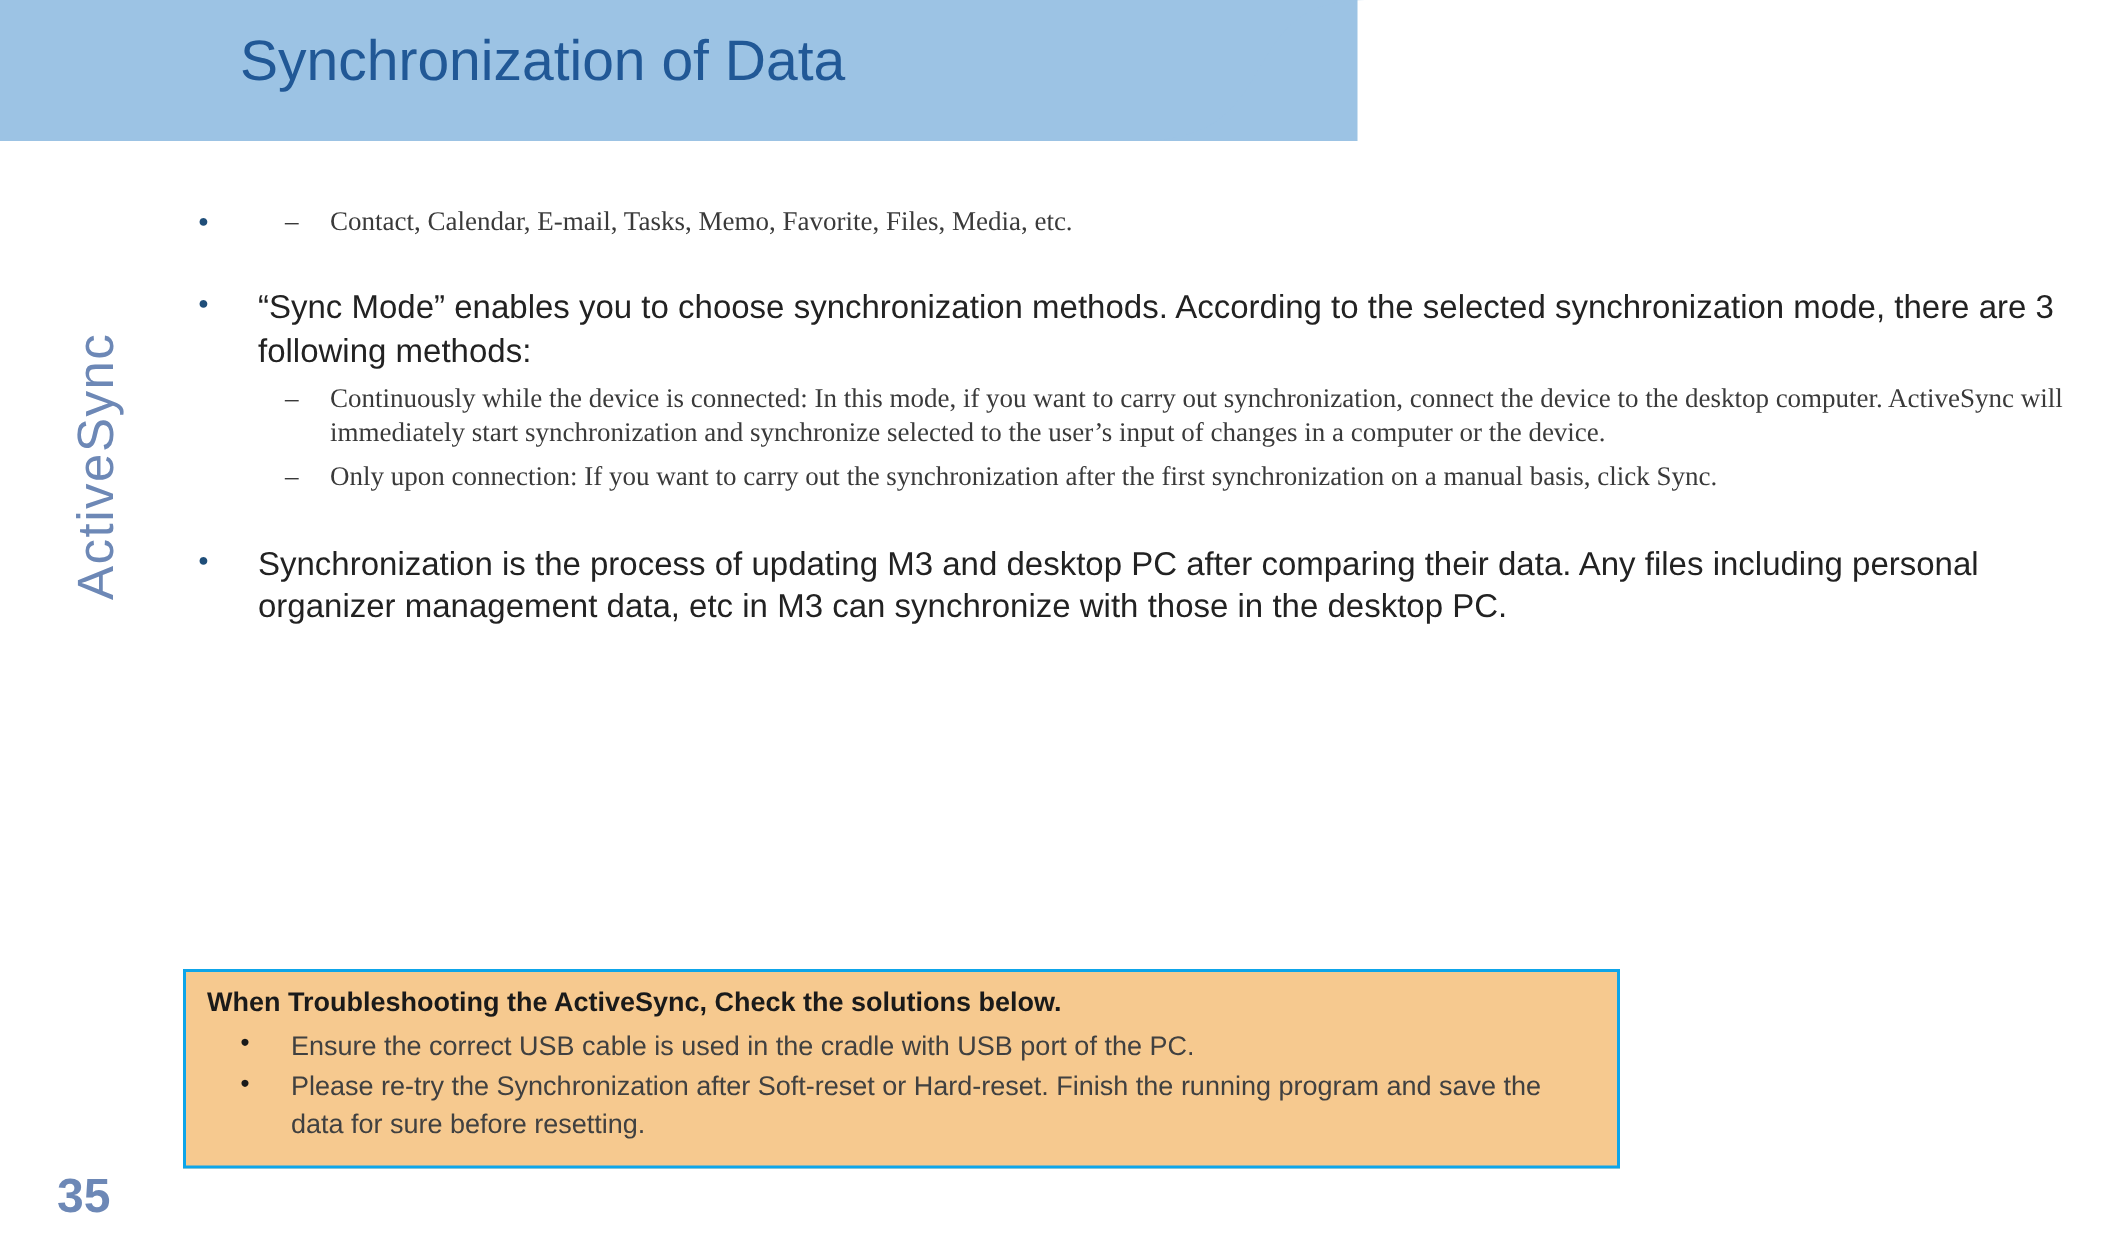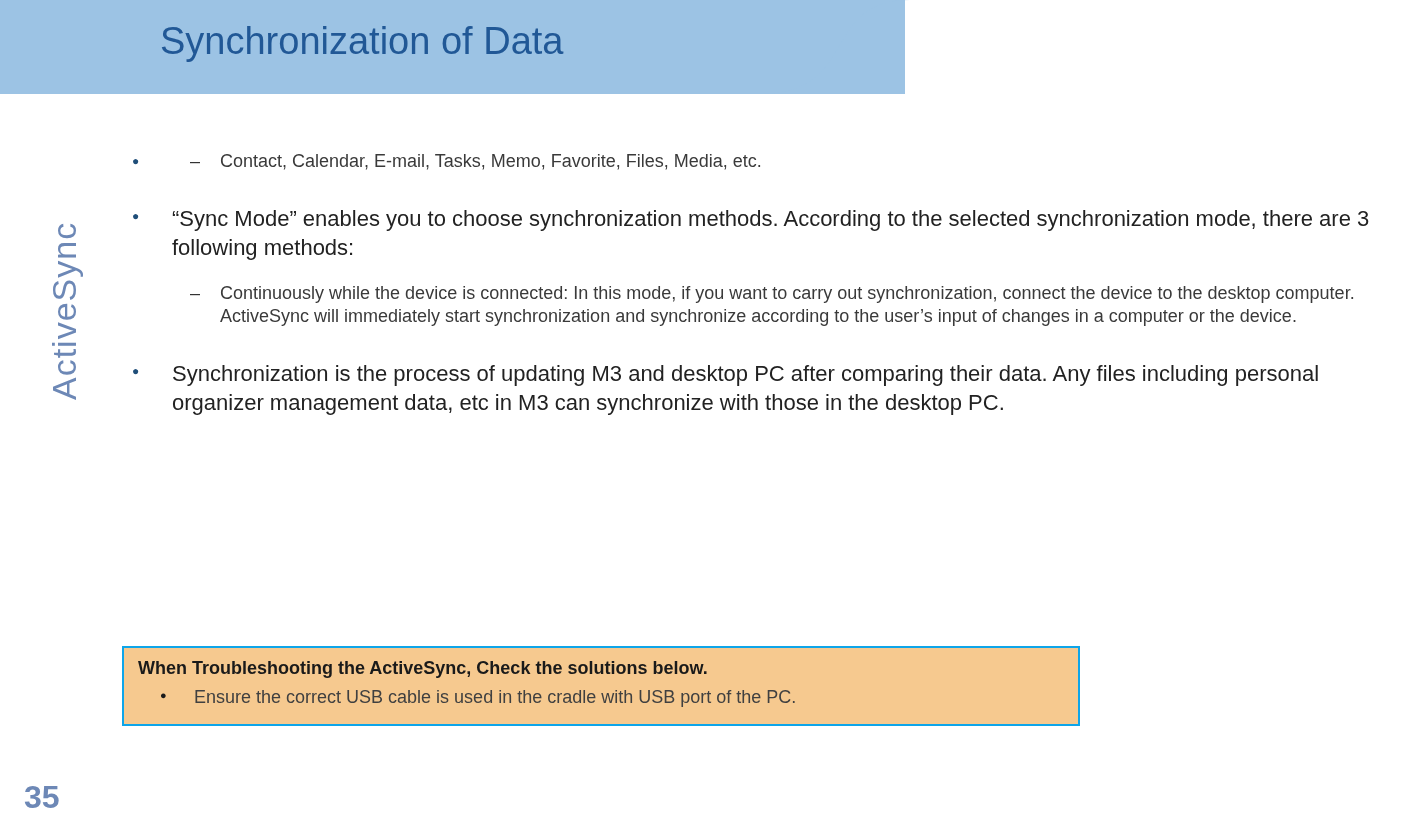--- a/index.html
+++ b/index.html
@@ -5,26 +5,26 @@
   html,body{margin:0;padding:0;width:1406px;height:826px;font-family:Tahoma,Verdana,Arial,sans-serif;background:#fff;overflow:hidden;}
   .slide{position:relative;width:1126px;height:826px;}
   
   .header-shape{position:absolute;left:0;top:0;width:905px;height:94px;background:#9CC3E4;}
   .header-curve{position:absolute;left:760px;top:0;}
   .title{position:absolute;left:160px;top:20px;font-size:38px;color:#215896;font-weight:400;}
   
   .card{position:absolute;left:102px;top:94px;width:1302px;height:732px;background:#fff;border-top-left-radius:30px;}
   
   .side-label{position:absolute;left:45px;top:400px;transform:rotate(-90deg);transform-origin:left top;color:#6D88B6;font-size:34px;font-weight:400;letter-spacing:1px;}
-  .page-num{position:absolute;left:24px;bottom:10px;color:#6D88B6;font-size:32px;font-weight:700;}
+  .page-num{position:absolute;left:38px;bottom:10px;color:#6D88B6;font-size:32px;font-weight:700;}
   
   ul.main{position:absolute;left:122px;top:130px;width:1270px;list-style:none;padding:0;margin:0;}
   ul.main>li{position:relative;padding-left:50px;margin-bottom:32px;font-size:22px;color:#222;line-height:1.28;}
   ul.main>li::before{content:"\25CF";position:absolute;left:10px;top:4px;color:#1F4E79;font-size:12px;}
-  ul.sub{list-style:none;padding:0;margin:20px 0 0 0;}
+  ul.sub{list-style:none;padding:0;margin:6px 0 0 0;font-family:Liberation Serif, serif;}
   ul.sub>li{position:relative;padding-left:48px;margin-bottom:6px;font-size:18px;color:#3A3A3A;line-height:1.3;}
   ul.sub>li::before{content:"\2013";position:absolute;left:18px;top:0;color:#333;}
   
   .trouble-box{position:absolute;left:122px;top:646px;width:958px;background:#F6C98F;border:2px solid #0ea5e9;padding:10px 14px 12px 14px;box-sizing:border-box;}
   .trouble-title{font-weight:700;font-size:18px;color:#1a1a1a;margin-bottom:6px;}
   ul.tlist{list-style:none;padding:0;margin:0;}
   ul.tlist>li{position:relative;padding-left:56px;font-size:18px;color:#404040;line-height:1.4;margin-bottom:2px;}
   ul.tlist>li::before{content:"\25CF";position:absolute;left:22px;top:3px;font-size:11px;color:#1a1a1a;}
 </style>
 </head>
@@ -46,28 +46,30 @@
 
   <ul class="main">
     <li>
       <ul class="sub">
         <li>Contact, Calendar, E-mail, Tasks, Memo, Favorite, Files, Media, etc.</li>
       </ul>
     </li>
     <li>
       <span>“Sync Mode” enables you to choose synchronization methods. According to the selected synchronization mode, there are 3 following methods:</span>
       <ul class="sub">
-        <li>Continuously while the device is connected: In this mode, if you want to carry out synchronization, connect the device to the desktop computer. ActiveSync will immediately start synchronization and synchronize according to the user’s input of changes in a computer or the device.</li>
+        <li>Continuously while the device is connected: In this mode, if you want to carry out synchronization, connect the device to the desktop computer. ActiveSync will immediately start synchronization and synchronize selected to the user’s input of changes in a computer or the device.</li>
+        <li>Only upon connection: If you want to carry out the synchronization after the first synchronization on a manual basis, click Sync.</li>
       </ul>
     </li>
     <li>
       <span>Synchronization is the process of updating M3 and desktop PC after comparing their data. Any files including personal organizer management data, etc in M3 can synchronize with those in the desktop PC.</span>
     </li>
   </ul>
 
   <div class="trouble-box">
     <div class="trouble-title">When Troubleshooting the ActiveSync, Check the solutions below.</div>
     <ul class="tlist">
       <li>Ensure the correct USB cable is used in the cradle with USB port of the PC.</li>
+      <li>Please re-try the Synchronization after Soft-reset or Hard-reset. Finish the running program and save the data for sure before resetting.</li>
     </ul>
   </div>
 
 </div>
 
 </body></html>

